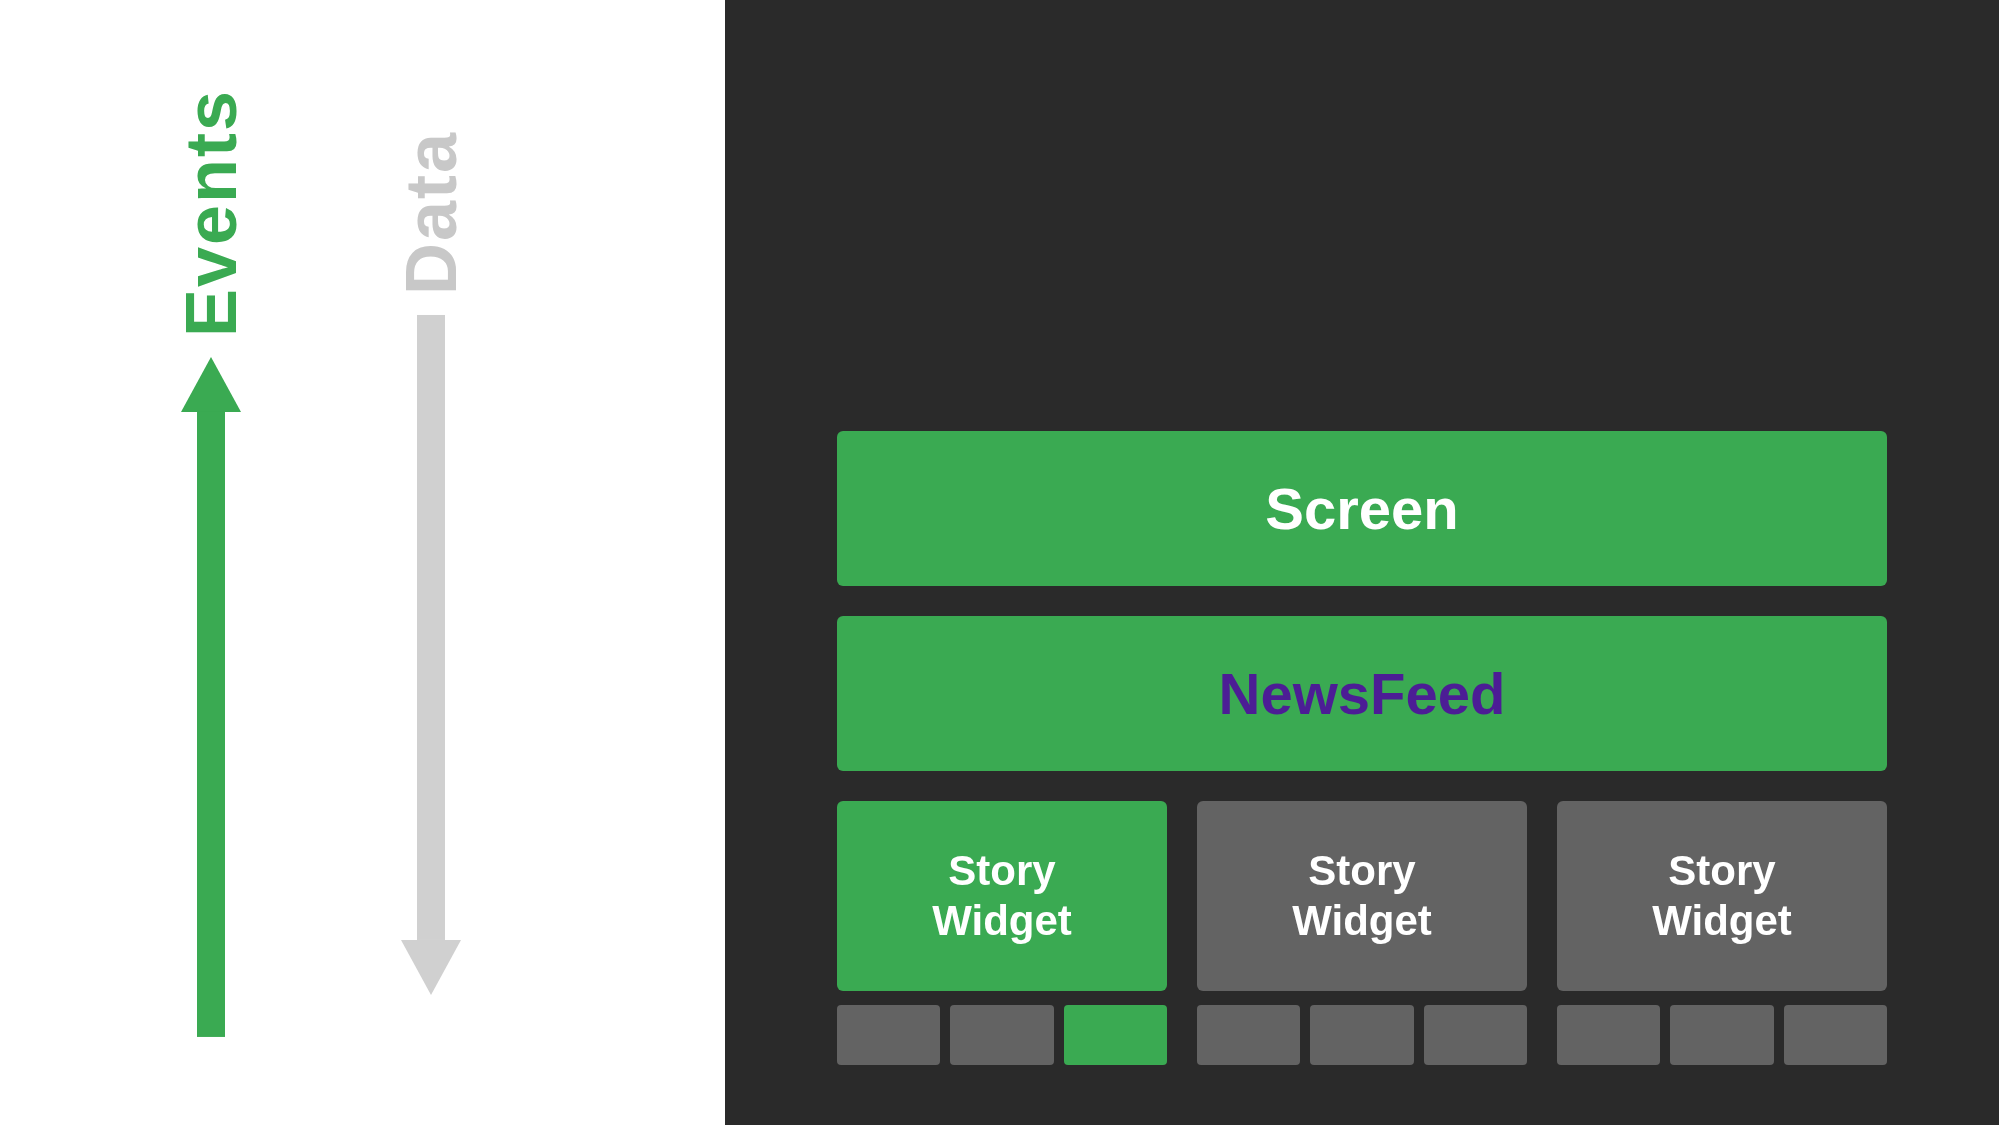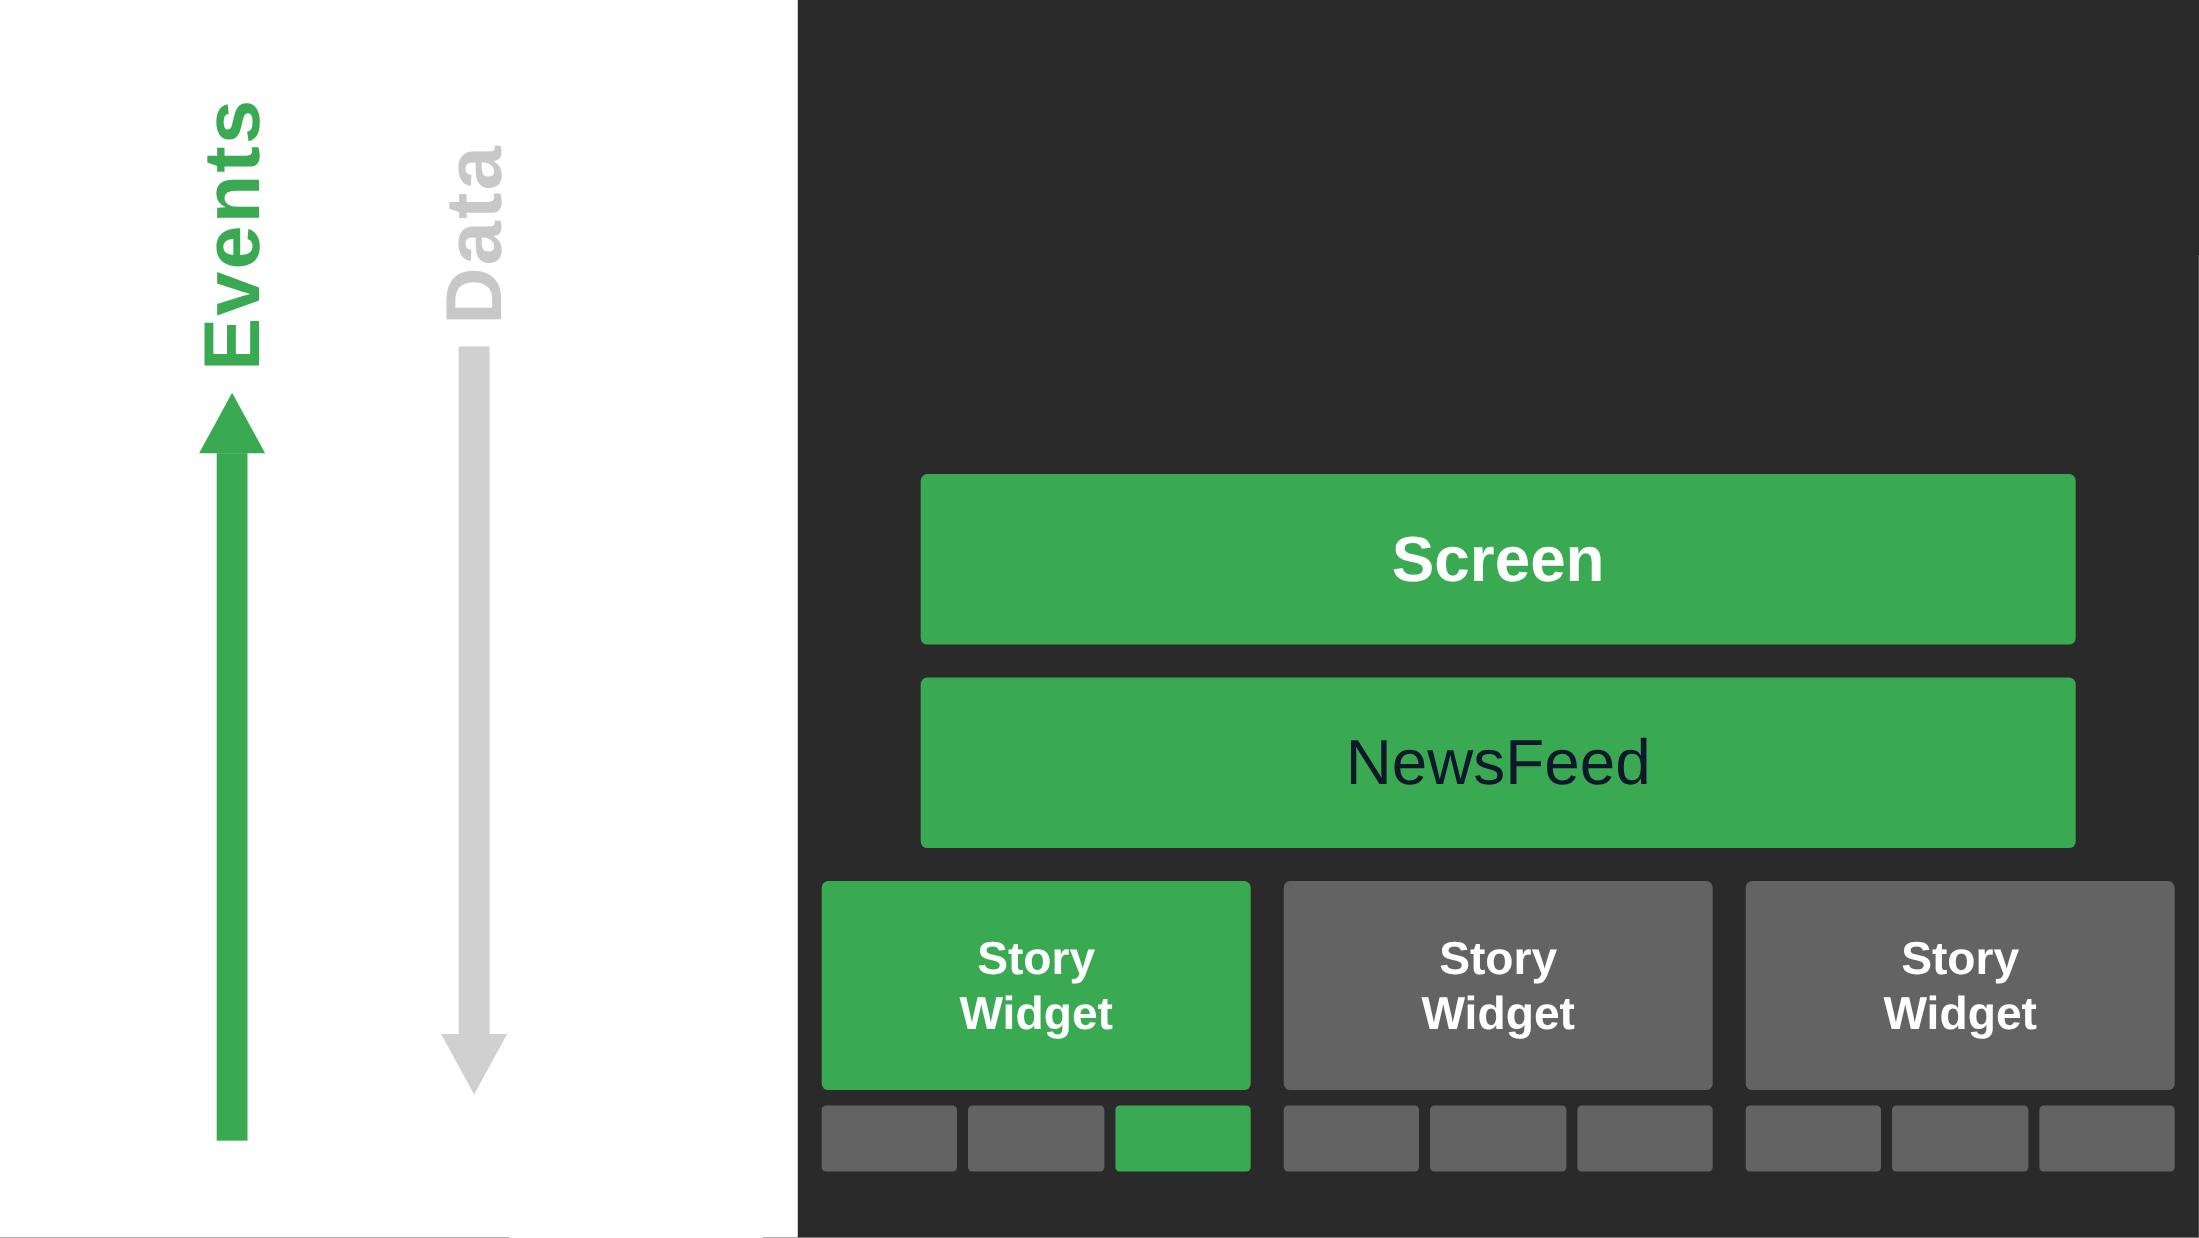--- a/index.html
+++ b/index.html
@@ -150,26 +150,26 @@
       height: 155px;
       background: #3aaa52;
       border-radius: 6px;
       display: flex;
       align-items: center;
       justify-content: center;
     }
 
     .newsfeed-label {
       font-size: 58px;
-      font-weight: 400;
-      color: #0f172a;
+      font-weight: 700;
+      color: #4c1d95;
     }
 
     .widgets-row {
-      width: 1230px;
+      width: 1050px;
       display: flex;
       gap: 30px;
     }
 
     .widget-col {
       flex: 1;
       display: flex;
       flex-direction: column;
       gap: 14px;
     }

